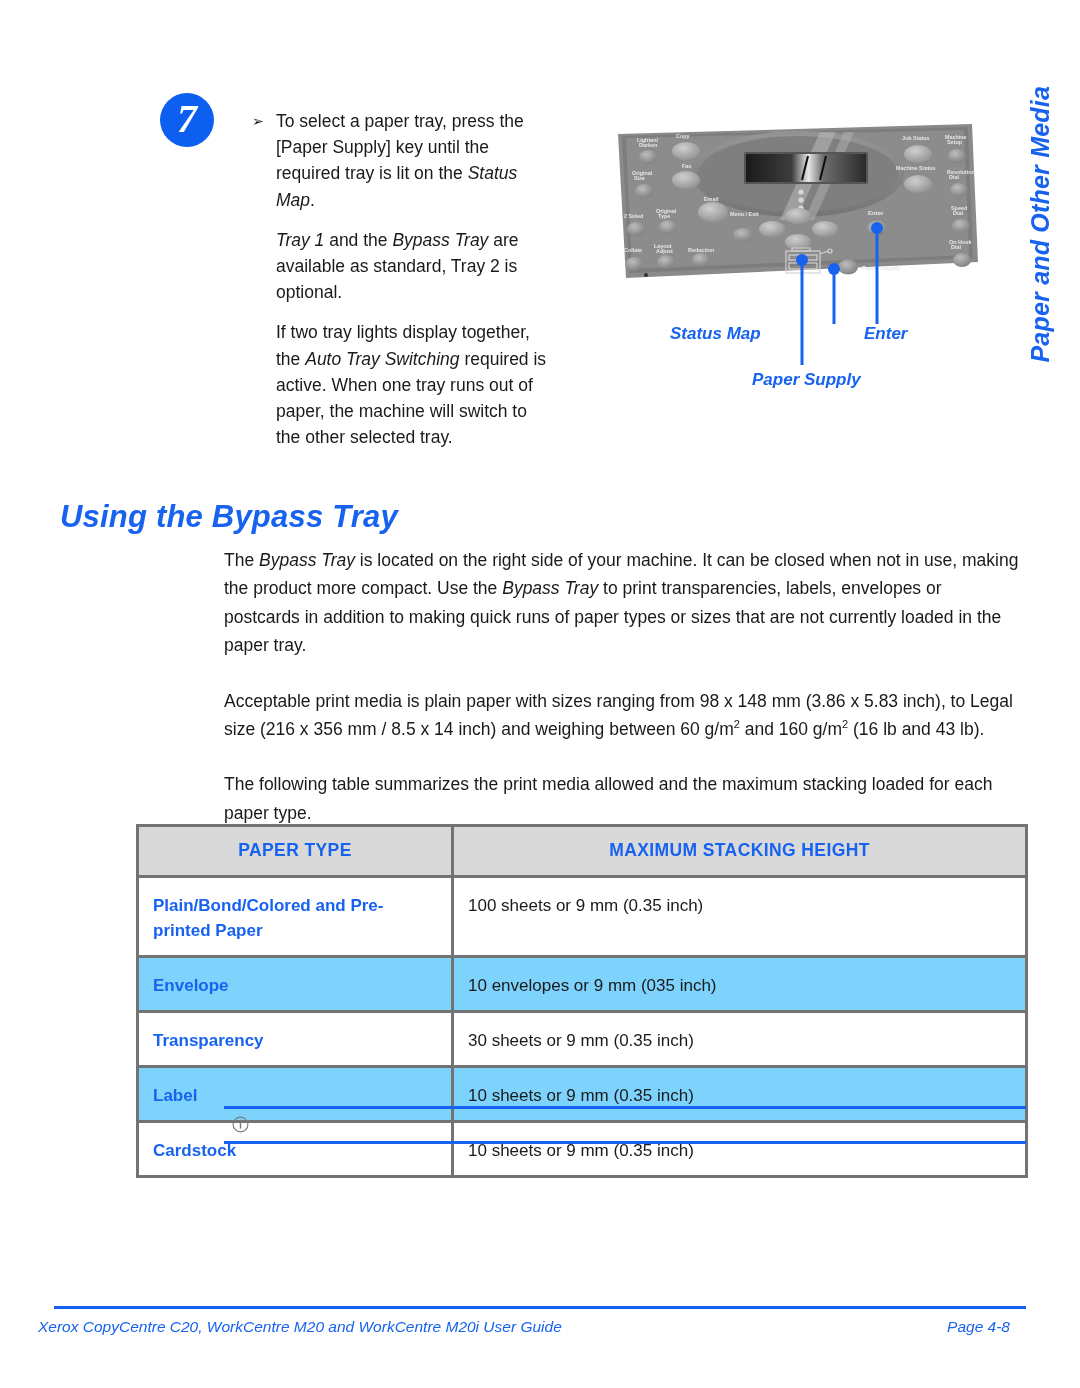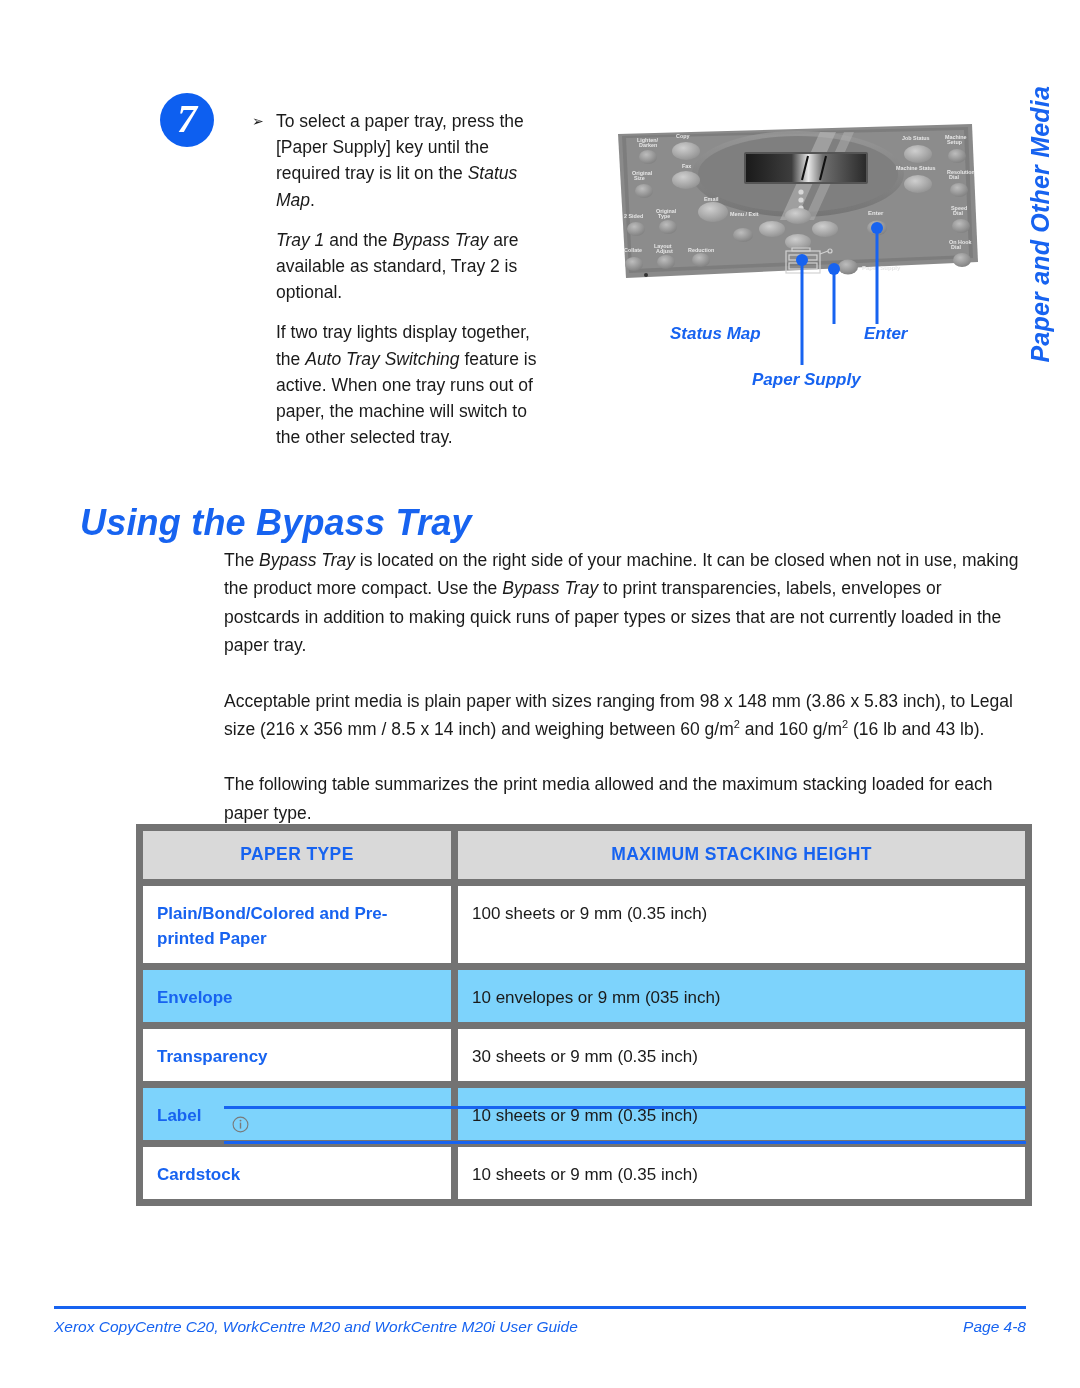--- a/index.html
+++ b/index.html
@@ -106,26 +106,25 @@
   }
   .cl-status { left: 58px; top: 212px; }
   .cl-enter  { left: 252px; top: 212px; }
   .cl-supply { left: 140px; top: 258px; }
 
   
   .h1 {
     position: absolute;
     left: 60px;
     top: 478px;
-    font-size: 36px;
+    font-size: 31px;
     font-weight: bold;
     font-style: italic;
     color: #1763f0;
     letter-spacing: .2px;
-    margin-left: 20px;
   }
 
   
   .body-col {
     position: absolute;
     left: 224px;
     top: 546px;
     width: 802px;
   }
   .body-col p {
@@ -144,21 +143,21 @@
   
   .media-table {
     position: absolute;
     left: 136px;
     top: 824px;
     width: 889px;
     border-collapse: collapse;
     table-layout: fixed;
   }
   .media-table td, .media-table th {
-    border: 7px solid #737373;
+    border: 3px solid #737373;
     padding: 15px 14px 12px 14px;
     vertical-align: top;
     font-size: 17px;
     text-align: left;
   }
   .media-table col.c1 { width: 315px; }
   .media-table col.c2 { width: 574px; }
   .media-table thead th {
     background: #d9d9d9;
     color: #1763f0;
@@ -215,21 +214,21 @@
   .footer-rule {
     position: absolute;
     left: 54px;
     top: 1306px;
     width: 972px;
     height: 3px;
     background: #1763f0;
   }
   .footer {
     position: absolute;
-    left: 54px;
+    left: 38px;
     top: 1318px;
     width: 972px;
     display: flex;
     justify-content: space-between;
     color: #1763f0;
     font-style: italic;
     font-size: 15.5px;
   }
 </style>
 </head>
@@ -239,21 +238,21 @@
   <span>Paper and Other Media</span>
 </div>
 
 <div class="step-badge">7</div>
 
 <div class="step-text">
   <div class="bullet-row">
     <span class="arrow">➢</span>
     <p><span>To select a paper tray, press the [Paper Supply] key until the required tray is lit on the </span><i>Status Map</i><span>.</span></p>
     <p><i>Tray 1</i><span> and the </span><i>Bypass Tray</i><span> are available as standard, Tray 2 is optional.</span></p>
-    <p><span>If two tray lights display together, the </span><i>Auto Tray Switching</i><span> feature is active. When one tray runs out of paper, the machine will switch to the other selected tray.</span></p>
+    <p><span>If two tray lights display together, the </span><i>Auto Tray Switching</i><span> required is active. When one tray runs out of paper, the machine will switch to the other selected tray.</span></p>
   </div>
 </div>
 
 <div class="figure">
 
   <div class="panel-img">
     <svg width="366" height="178" viewBox="0 0 366 178" xmlns="http://www.w3.org/2000/svg">
       <defs>
         <linearGradient id="lcdg" x1="0" y1="0" x2="1" y2="0">
           <stop offset="0%" stop-color="#1a1a1a"></stop>

